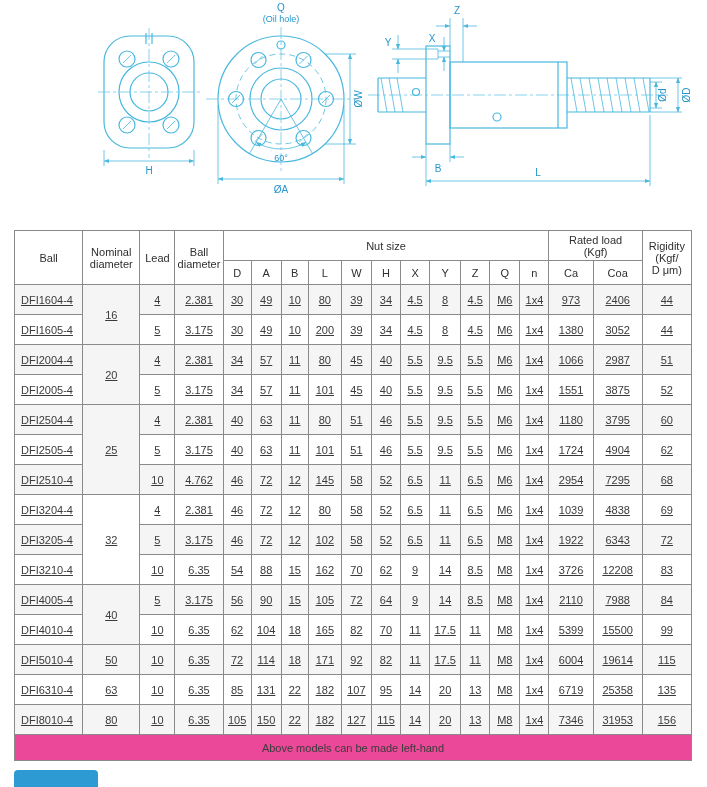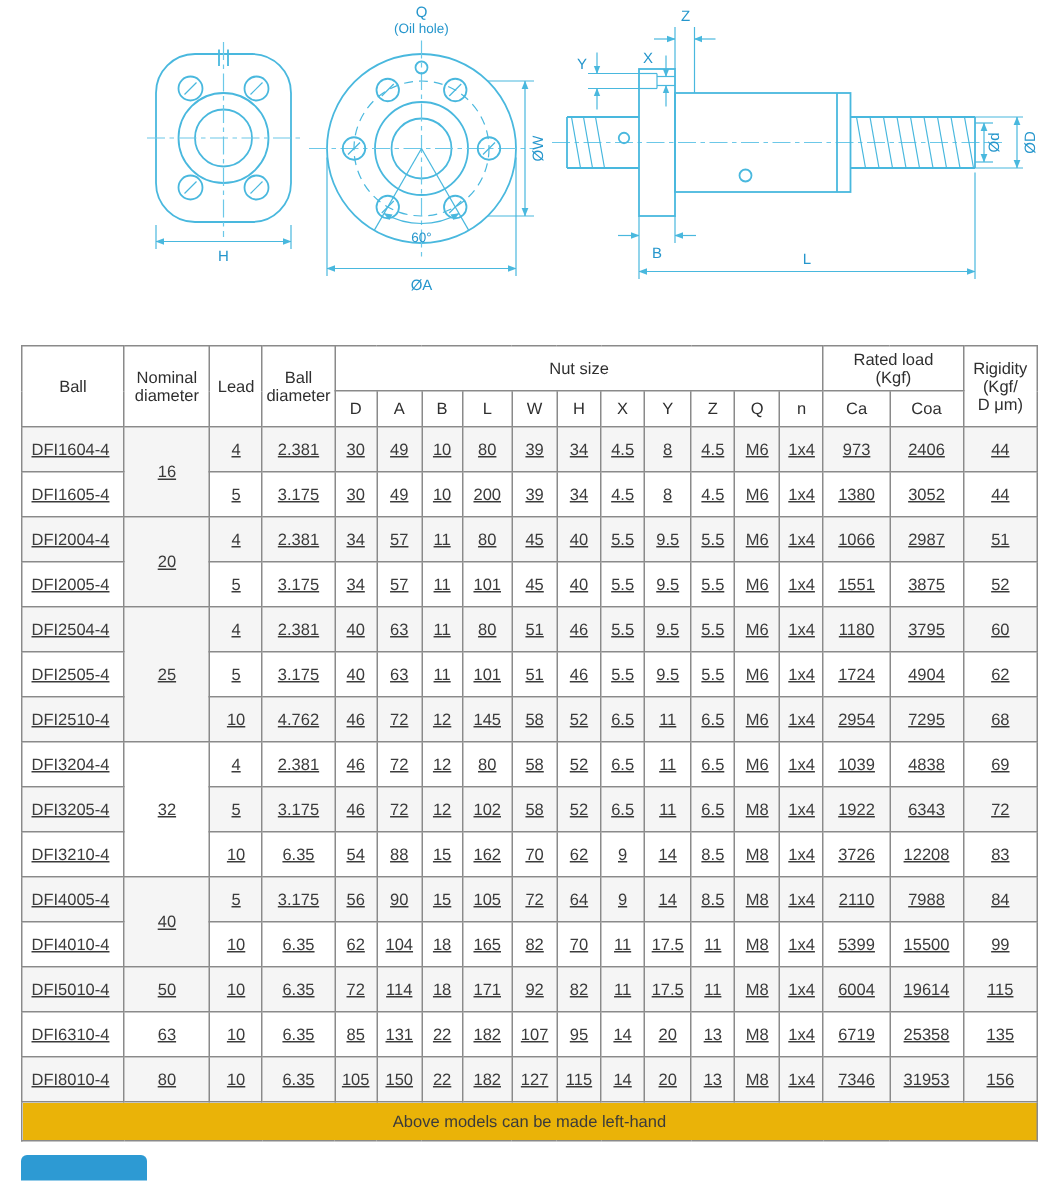--- a/index.html
+++ b/index.html
@@ -39,21 +39,21 @@
     font-weight:normal; white-space:pre-line; color:#2f2f2f; font-size:11px;
     background:#ffffff;
   }
   .spec-table thead tr:first-child { height:30px; }
   .spec-table thead tr:last-child  { height:24px; }
   .spec-table tbody tr { height:30px;text-decoration:underline; }
   .spec-table tbody tr:nth-child(odd) td { background:#f5f5f5; }
   .spec-table tbody tr:nth-child(even) td { background:#ffffff; }
   .spec-table td.model { text-align:left; padding-left:6px; }
   .spec-table tfoot tr { height:26px; }
-  .spec-table tfoot td { background:#eab308; }
+  .spec-table tfoot td { background:#ec4899; }
 
   
   .partial-tab {
     position:absolute; left:14px; top:770px; width:84px; height:17px;
     background:#2d9ad3; border-radius:4px 4px 0 0;
   }
 </style>
 </head>
 <body>
 

